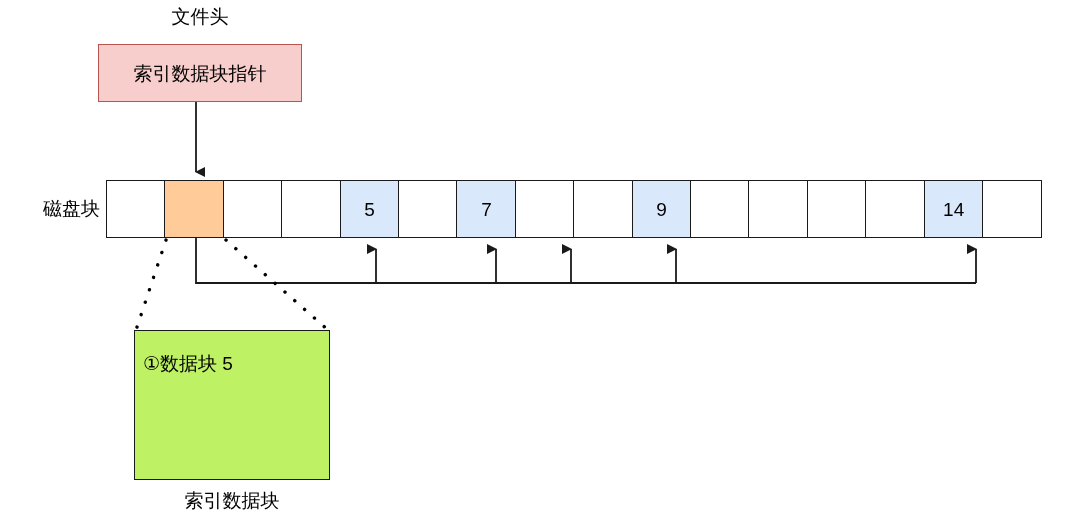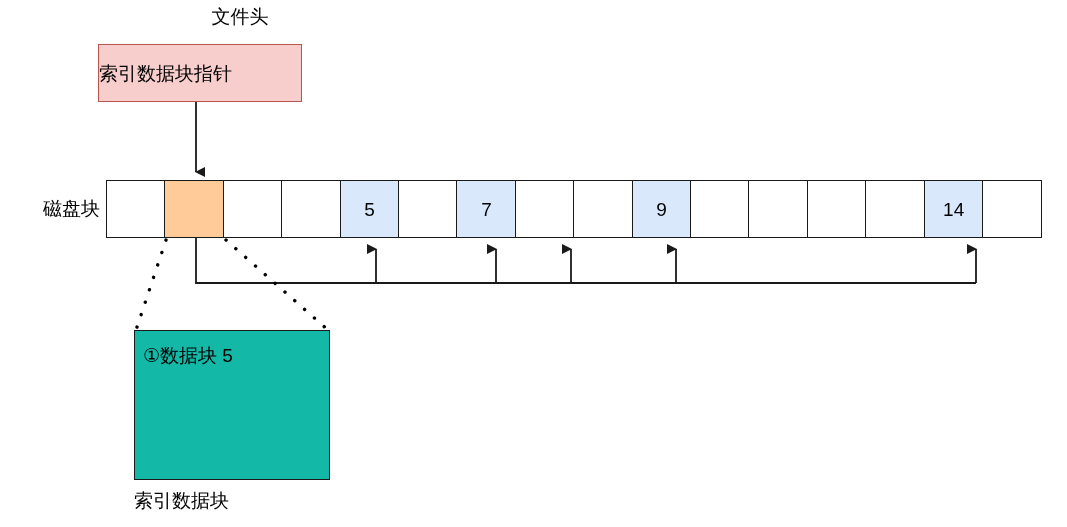--- a/index.html
+++ b/index.html
@@ -33,47 +33,47 @@
     font-size: 19px;
     line-height: 1;
     color: #000000;
     white-space: nowrap;
   }
   #file-header-label {
     left: 0;
     top: 7px;
     width: 400px;
     text-align: center;
-    padding-left: 40px;
   }
   #disk-row-label {
     left: 8px;
     top: 199px;
     width: 92px;
     text-align: right;
   }
   #index-block-label {
     left: 134px;
     top: 491px;
     width: 196px;
-    text-align: left;
+    text-align: center;
   }
 
   
   #file-header-box {
     position: absolute;
     left: 98px;
     top: 44px;
     width: 204px;
     height: 58px;
     box-sizing: border-box;
     background: #f8cecc;
     border: 1.6px solid #b85450;
     display: flex;
     align-items: center;
+    justify-content: center;
   }
   #file-header-box .box-text {
     font-size: 19px;
     line-height: 1;
     color: #000000;
     white-space: nowrap;
   }
 
   
   #disk-row {
@@ -102,23 +102,23 @@
   .disk-cell.fill-blue   { background: #dae8fc; }
 
   
   #index-block-box {
     position: absolute;
     left: 134px;
     top: 330px;
     width: 196px;
     height: 150px;
     box-sizing: border-box;
-    background: #14b8a6;
+    background: #bef264;
     border: 1.6px solid #1a1a1a;
-    padding: 10px 0 0 8px;
+    padding: 18px 0 0 8px;
   }
   .index-entry {
     font-size: 19px;
     line-height: 30px;
     color: #000000;
     white-space: nowrap;
   }
 </style>
 </head>
 <body>

